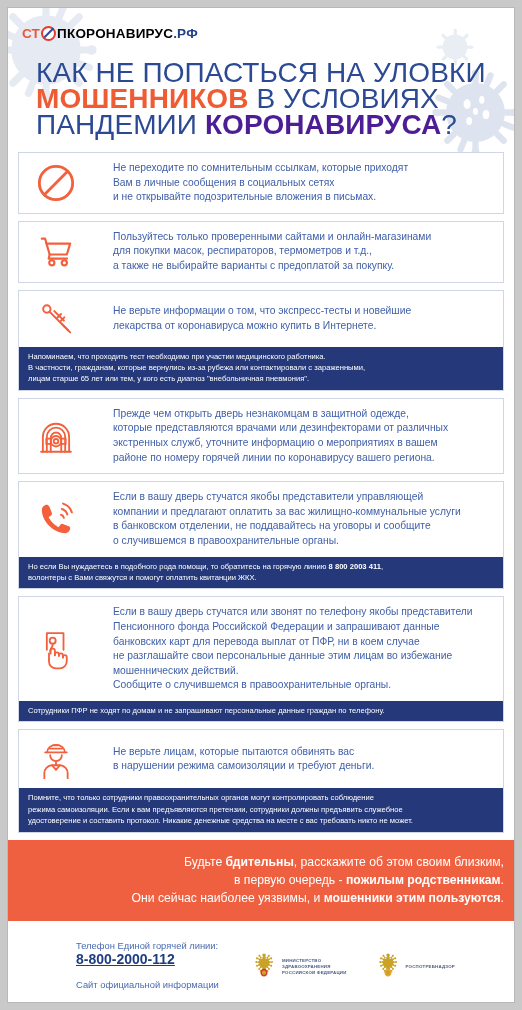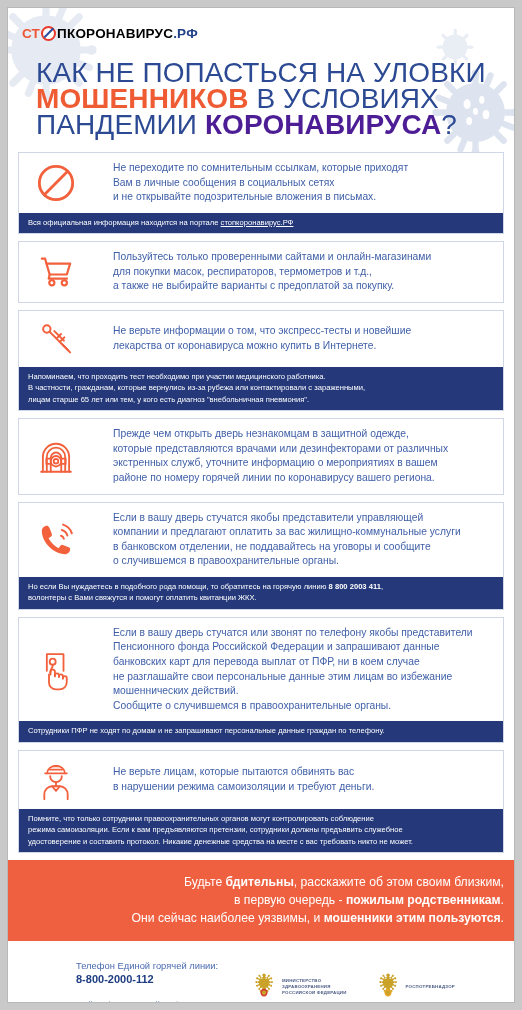--- a/index.html
+++ b/index.html
@@ -99,21 +99,21 @@
     line-height:18px;
     margin-top:4px;
   }
   .band .ln{display:block;}
   .band b{font-weight:bold;}
 
   
   .footer{display:flex;align-items:flex-start;padding:18px 0 0 0;}
   .foot-left{padding-left:68px;width:175px;}
   .foot-label{color:#4a6bb0;font-size:9.4px;line-height:13.5px;}
-  .foot-strong{color:#1e3d80;font-size:11px;font-weight:bold;line-height:15px;}
+  .foot-strong{color:#1e3d80;font-size:14px;font-weight:bold;line-height:15px;text-decoration:underline;}
   .foot-site{margin-top:11px;}
   .logos{display:flex;align-items:flex-start;gap:28px;padding-top:12px;}
   .gov-logo{display:flex;align-items:center;gap:5px;}
   .gov-text{
     color:#4a5a84;font-size:4.4px;line-height:6px;font-weight:bold;letter-spacing:.2px;
   }
   .gov-text .ln{display:block;white-space:nowrap;}
 </style>
 </head>
 <body>
@@ -229,23 +229,20 @@
               <circle cx="24" cy="24" r="20" fill="none" stroke="#f2603c" stroke-width="3.4"></circle>
               <line x1="10" y1="38" x2="38" y2="10" stroke="#f2603c" stroke-width="3.4" stroke-linecap="round"></line>
             </svg>
           </div>
           <div class="card-text">
             <span class="ln">Не переходите по сомнительным ссылкам, которые приходят</span>
             <span class="ln">Вам в личные сообщения в социальных сетях</span>
             <span class="ln">и не открывайте подозрительные вложения в письмах.</span>
           </div>
         </div>
-        <div class="card-foot">
-          <span class="ln"><span class="">Вся официальная информация находится на портале </span><span class="u">стопкоронавирус.РФ</span></span>
-        </div>
       </div>
       <div class="card">
         <div class="card-body">
           <div class="icon-wrap">
             <svg width="40" height="40" viewBox="0 0 48 48" fill="none" stroke="#f2603c" stroke-width="2.6" stroke-linecap="round" stroke-linejoin="round">
               <path d="M7 8h4l1.6 6"></path>
               <path d="M12.6 14H41l-4 13H16.4z"></path>
               <path d="M16.4 27l-1.2 5h22"></path>
               <circle cx="19" cy="37" r="3.1"></circle>
               <circle cx="34" cy="37" r="3.1"></circle>

